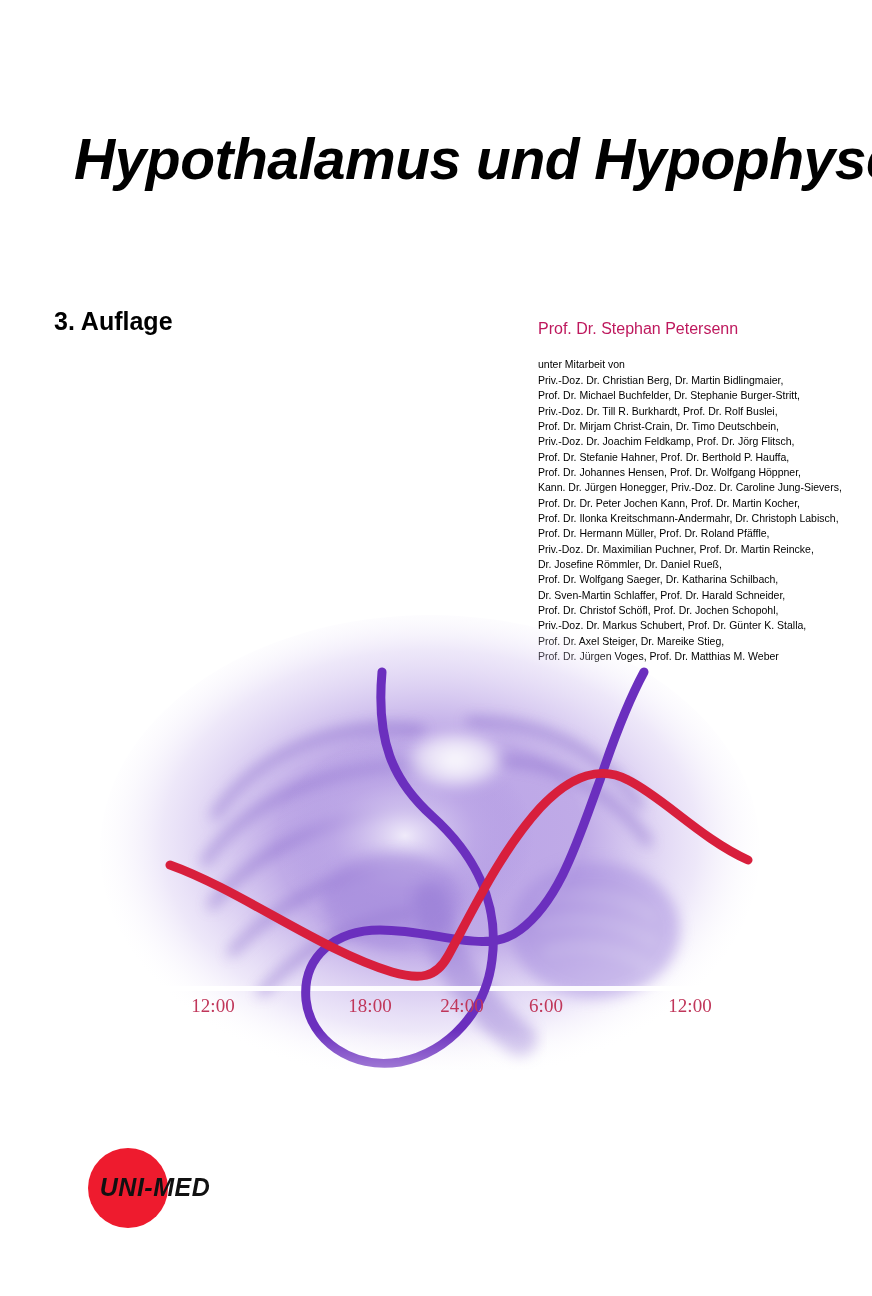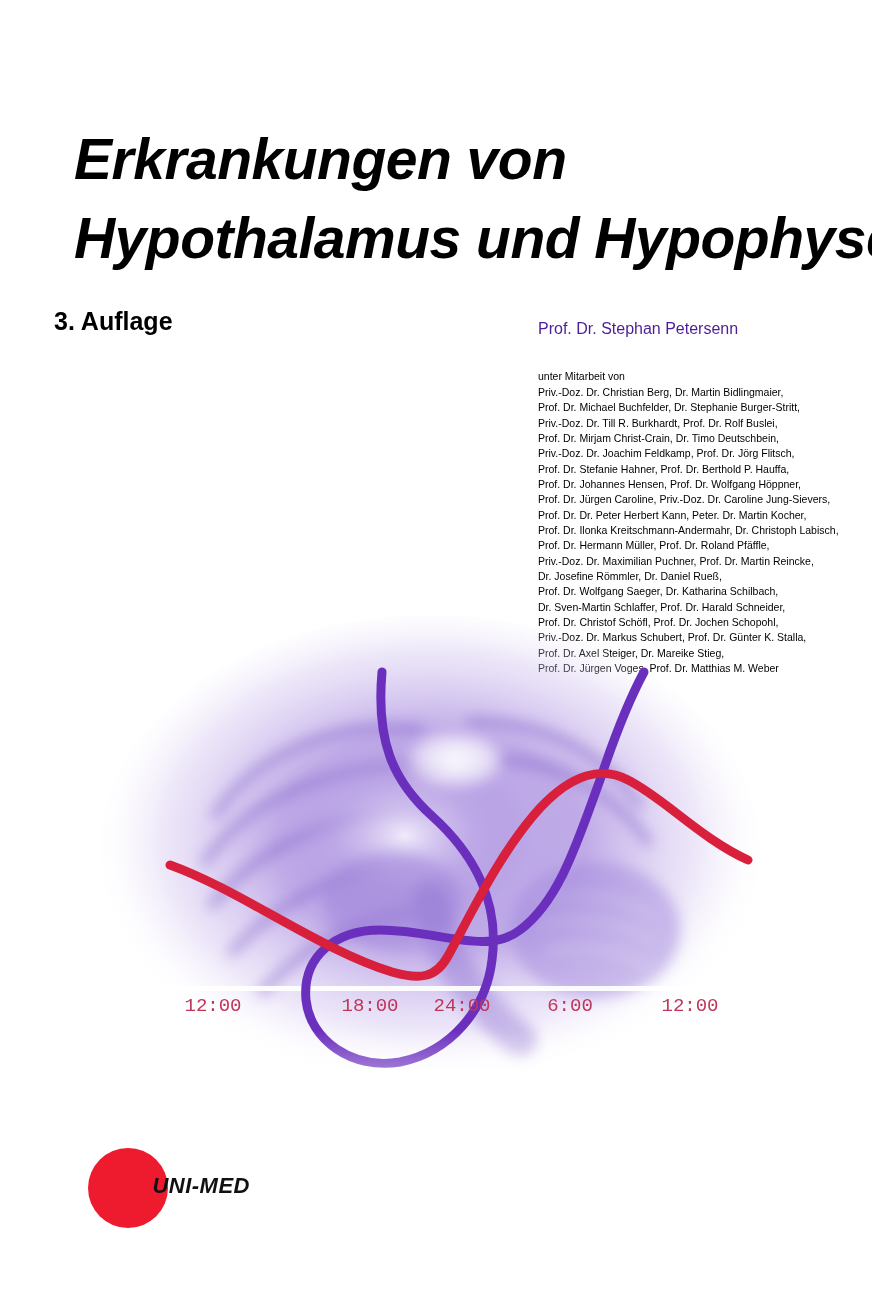--- a/index.html
+++ b/index.html
@@ -49,22 +49,22 @@
   
   .author-block {
     position: absolute;
     left: 538px;
     top: 320px;
     width: 320px;
   }
   .author-name {
     font-size: 16px;
     font-weight: normal;
-    color: #4c1d95;
-    margin-bottom: 32px;
+    color: #be185d;
+    margin-bottom: 20px;
   }
   .contrib-label {
     font-size: 10.5px;
     color: #000000;
     margin-bottom: 3px;
   }
   .contrib-line {
     font-size: 10.5px;
     line-height: 1.46;
     color: #000000;
@@ -89,21 +89,21 @@
     left: 0;
     top: 995px;
     width: 872px;
     height: 34px;
     pointer-events: none;
   }
   .time-label {
     position: absolute;
     font-size: 19px;
     color: #c0365a;
-    font-family: Liberation Mono, monospace;
+    font-family: Liberation Serif, serif;
     transform: translateX(-50%);
   }
 
   
   .logo {
     position: absolute;
     left: 60px;
     top: 1140px;
     width: 190px;
     height: 100px;
@@ -117,51 +117,50 @@
     border-radius: 50%;
     background: #ee1b2e;
   }
   .logo-text {
     position: absolute;
     left: 0;
     top: 33px;
     width: 190px;
     font-weight: bold;
     font-style: italic;
-    font-size: 22px;
+    font-size: 25px;
     letter-spacing: 0.5px;
     color: #111111;
-    text-align: right;
+    text-align: center;
   }
 </style>
 </head>
 <body>
 
 <div class="cover">
 
   <div class="title-block">
-    <div class="title-line">Erkrankungen von</div>
     <div class="title-line">Hypothalamus und Hypophyse</div>
   </div>
 
   <div class="edition">3. Auflage</div>
 
   <div class="author-block">
     <div class="author-name">Prof. Dr. Stephan Petersenn</div>
     <div class="contrib-label">unter Mitarbeit von</div>
     <div class="contrib-list">
       <div class="contrib-line">Priv.-Doz. Dr. Christian Berg, Dr. Martin Bidlingmaier,</div>
       <div class="contrib-line">Prof. Dr. Michael Buchfelder, Dr. Stephanie Burger-Stritt,</div>
       <div class="contrib-line">Priv.-Doz. Dr. Till R. Burkhardt, Prof. Dr. Rolf Buslei,</div>
       <div class="contrib-line">Prof. Dr. Mirjam Christ-Crain, Dr. Timo Deutschbein,</div>
       <div class="contrib-line">Priv.-Doz. Dr. Joachim Feldkamp, Prof. Dr. Jörg Flitsch,</div>
       <div class="contrib-line">Prof. Dr. Stefanie Hahner, Prof. Dr. Berthold P. Hauffa,</div>
       <div class="contrib-line">Prof. Dr. Johannes Hensen, Prof. Dr. Wolfgang Höppner,</div>
-      <div class="contrib-line">Prof. Dr. Jürgen Caroline, Priv.-Doz. Dr. Caroline Jung-Sievers,</div>
-      <div class="contrib-line">Prof. Dr. Dr. Peter Herbert Kann, Peter. Dr. Martin Kocher,</div>
+      <div class="contrib-line">Kann. Dr. Jürgen Honegger, Priv.-Doz. Dr. Caroline Jung-Sievers,</div>
+      <div class="contrib-line">Prof. Dr. Dr. Peter Jochen Kann, Prof. Dr. Martin Kocher,</div>
       <div class="contrib-line">Prof. Dr. Ilonka Kreitschmann-Andermahr, Dr. Christoph Labisch,</div>
       <div class="contrib-line">Prof. Dr. Hermann Müller, Prof. Dr. Roland Pfäffle,</div>
       <div class="contrib-line">Priv.-Doz. Dr. Maximilian Puchner, Prof. Dr. Martin Reincke,</div>
       <div class="contrib-line">Dr. Josefine Römmler, Dr. Daniel Rueß,</div>
       <div class="contrib-line">Prof. Dr. Wolfgang Saeger, Dr. Katharina Schilbach,</div>
       <div class="contrib-line">Dr. Sven-Martin Schlaffer, Prof. Dr. Harald Schneider,</div>
       <div class="contrib-line">Prof. Dr. Christof Schöfl, Prof. Dr. Jochen Schopohl,</div>
       <div class="contrib-line">Priv.-Doz. Dr. Markus Schubert, Prof. Dr. Günter K. Stalla,</div>
       <div class="contrib-line">Prof. Dr. Axel Steiger, Dr. Mareike Stieg,</div>
       <div class="contrib-line">Prof. Dr. Jürgen Voges, Prof. Dr. Matthias M. Weber</div>
@@ -239,21 +238,21 @@
 
       <rect x="0" y="430" width="872" height="110" fill="url(#fadeBottom)"></rect>
       <rect x="0" y="470" width="872" height="70" fill="#ffffff"></rect>
     </svg>
   </div>
 
   <div class="time-labels">
     <div class="time-label" style="left:213px;">12:00</div>
     <div class="time-label" style="left:338px;margin-left:32px;">18:00</div>
     <div class="time-label" style="left:462px;">24:00</div>
-    <div class="time-label" style="left:570px;text-align:center;">6:00</div>
+    <div class="time-label" style="left:546px;text-align:center;">6:00</div>
     <div class="time-label" style="left:690px;">12:00</div>
   </div>
 
   <div class="logo">
     <div class="logo-dot"></div>
     <div class="logo-text">UNI-MED</div>
   </div>
 
 </div>
 

